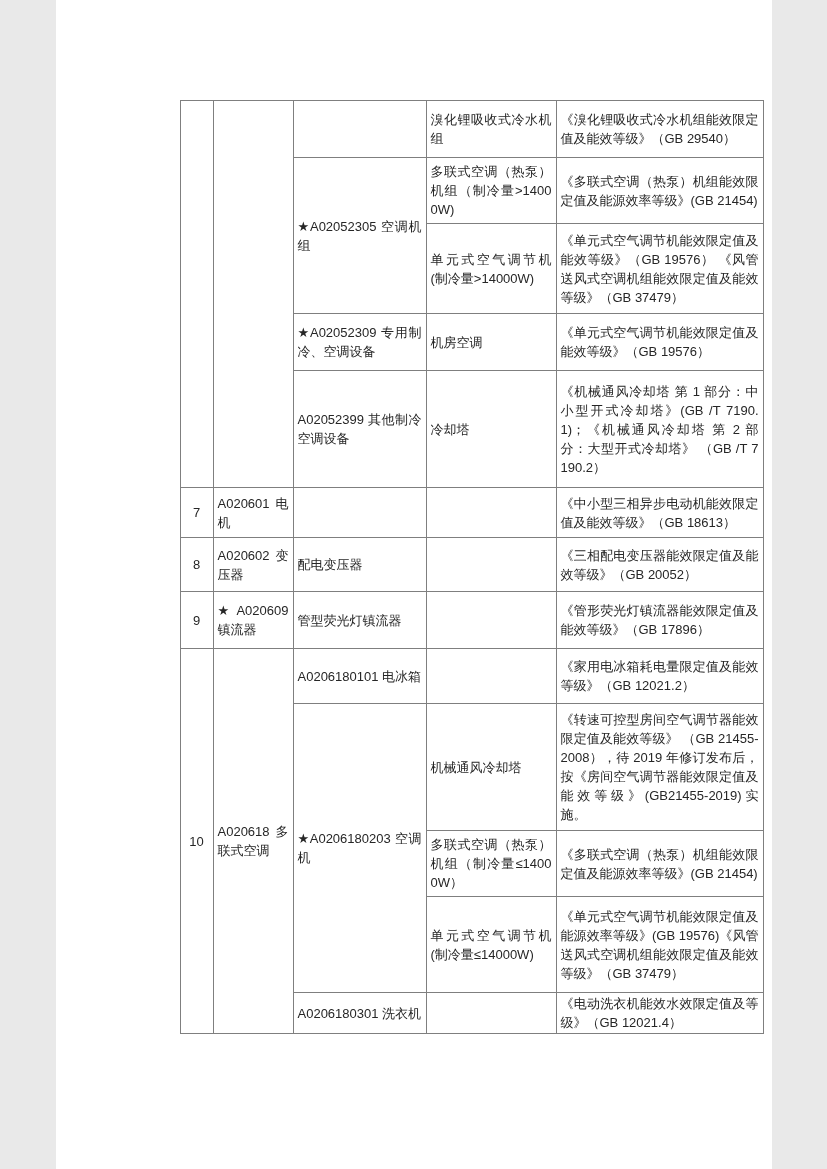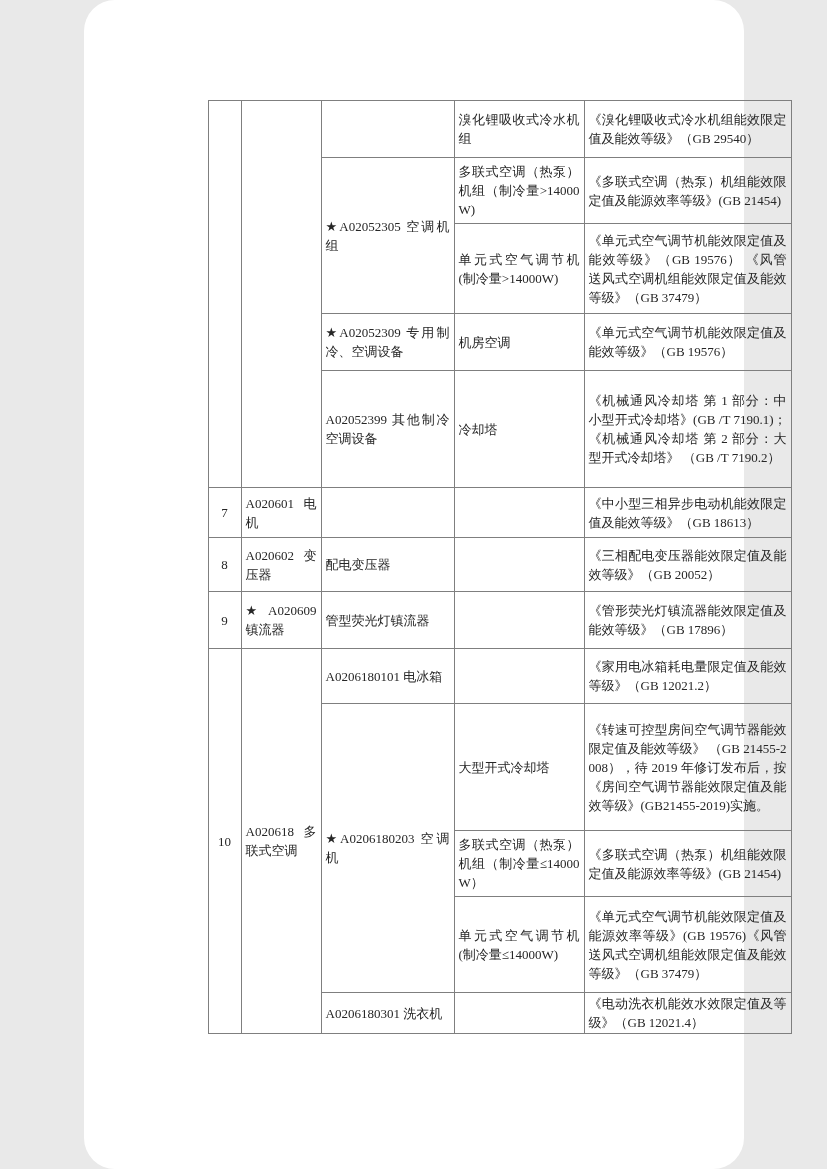--- a/index.html
+++ b/index.html
@@ -1,25 +1,24 @@
 <!DOCTYPE html>
 <html><head>
 <meta charset="utf-8">
 <style>
   * { margin: 0; padding: 0; box-sizing: border-box; }
   html, body { background: #e9e9e9; }
   .page {
     position: relative;
-    width: 660px;
+    width: 716px;
     height: 1169px;
     margin: 0 auto;
     background: #ffffff;
-    font-family: Liberation Serif, serif;
+    font-family: Liberation Sans, sans-serif;
     color: #262626;
-    border-radius: 31px;
   }
   table.std {
     position: absolute;
     left: 124px;
     top: 100px;
     width: 583px;
     border-collapse: collapse;
     table-layout: fixed;
   }
   table.std td {
@@ -125,21 +124,21 @@
 
       <tr class="r9">
         <td class="num" rowspan="5">10</td>
         <td rowspan="5">A020618 多联式空调</td>
         <td>A0206180101 电冰箱</td>
         <td></td>
         <td>《家用电冰箱耗电量限定值及能效等级》（GB  12021.2）</td>
       </tr>
       <tr class="r10">
         <td rowspan="3">★A0206180203 空调机</td>
-        <td>大型开式冷却塔</td>
+        <td>机械通风冷却塔</td>
         <td>《转速可控型房间空气调节器能效限定值及能效等级》 （GB 21455-2008），待 2019 年修订发布后，按《房间空气调节器能效限定值及能效等级》(GB21455-2019)实施。</td>
       </tr>
       <tr class="r11">
         <td>多联式空调（热泵）机组（制冷量≤14000W）</td>
         <td>《多联式空调（热泵）机组能效限定值及能源效率等级》(GB 21454)</td>
       </tr>
       <tr class="r12">
         <td>单元式空气调节机(制冷量≤14000W)</td>
         <td>《单元式空气调节机能效限定值及能源效率等级》(GB 19576)《风管送风式空调机组能效限定值及能效等级》（GB 37479）</td>
       </tr>

